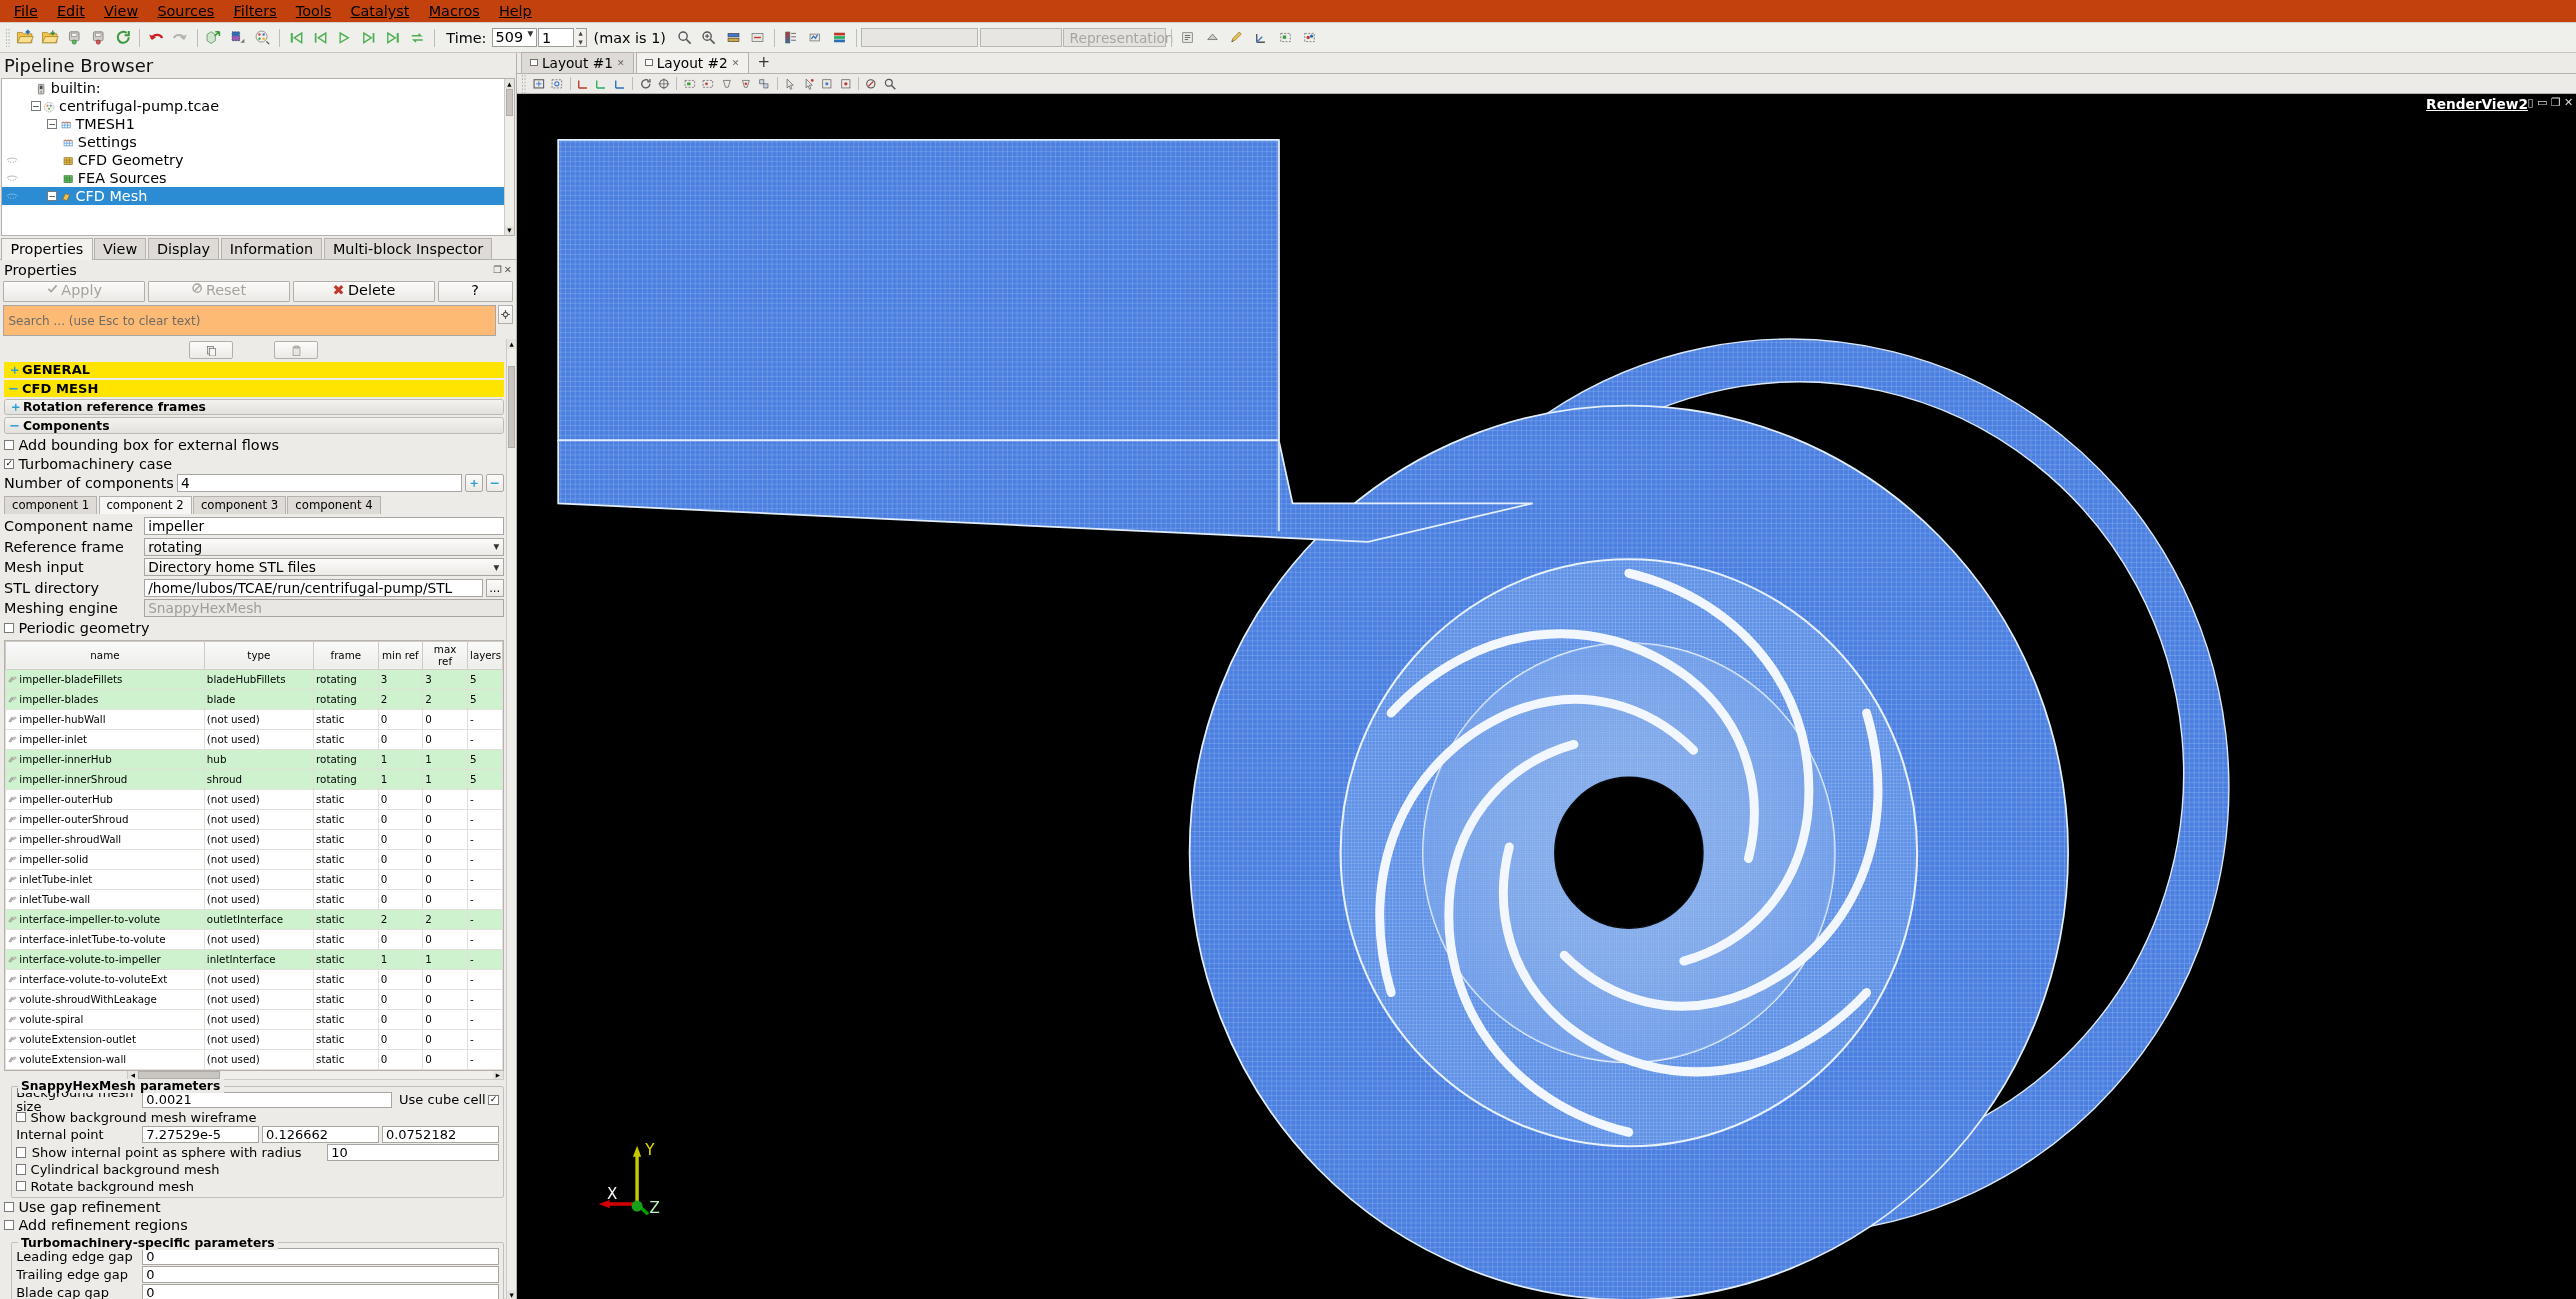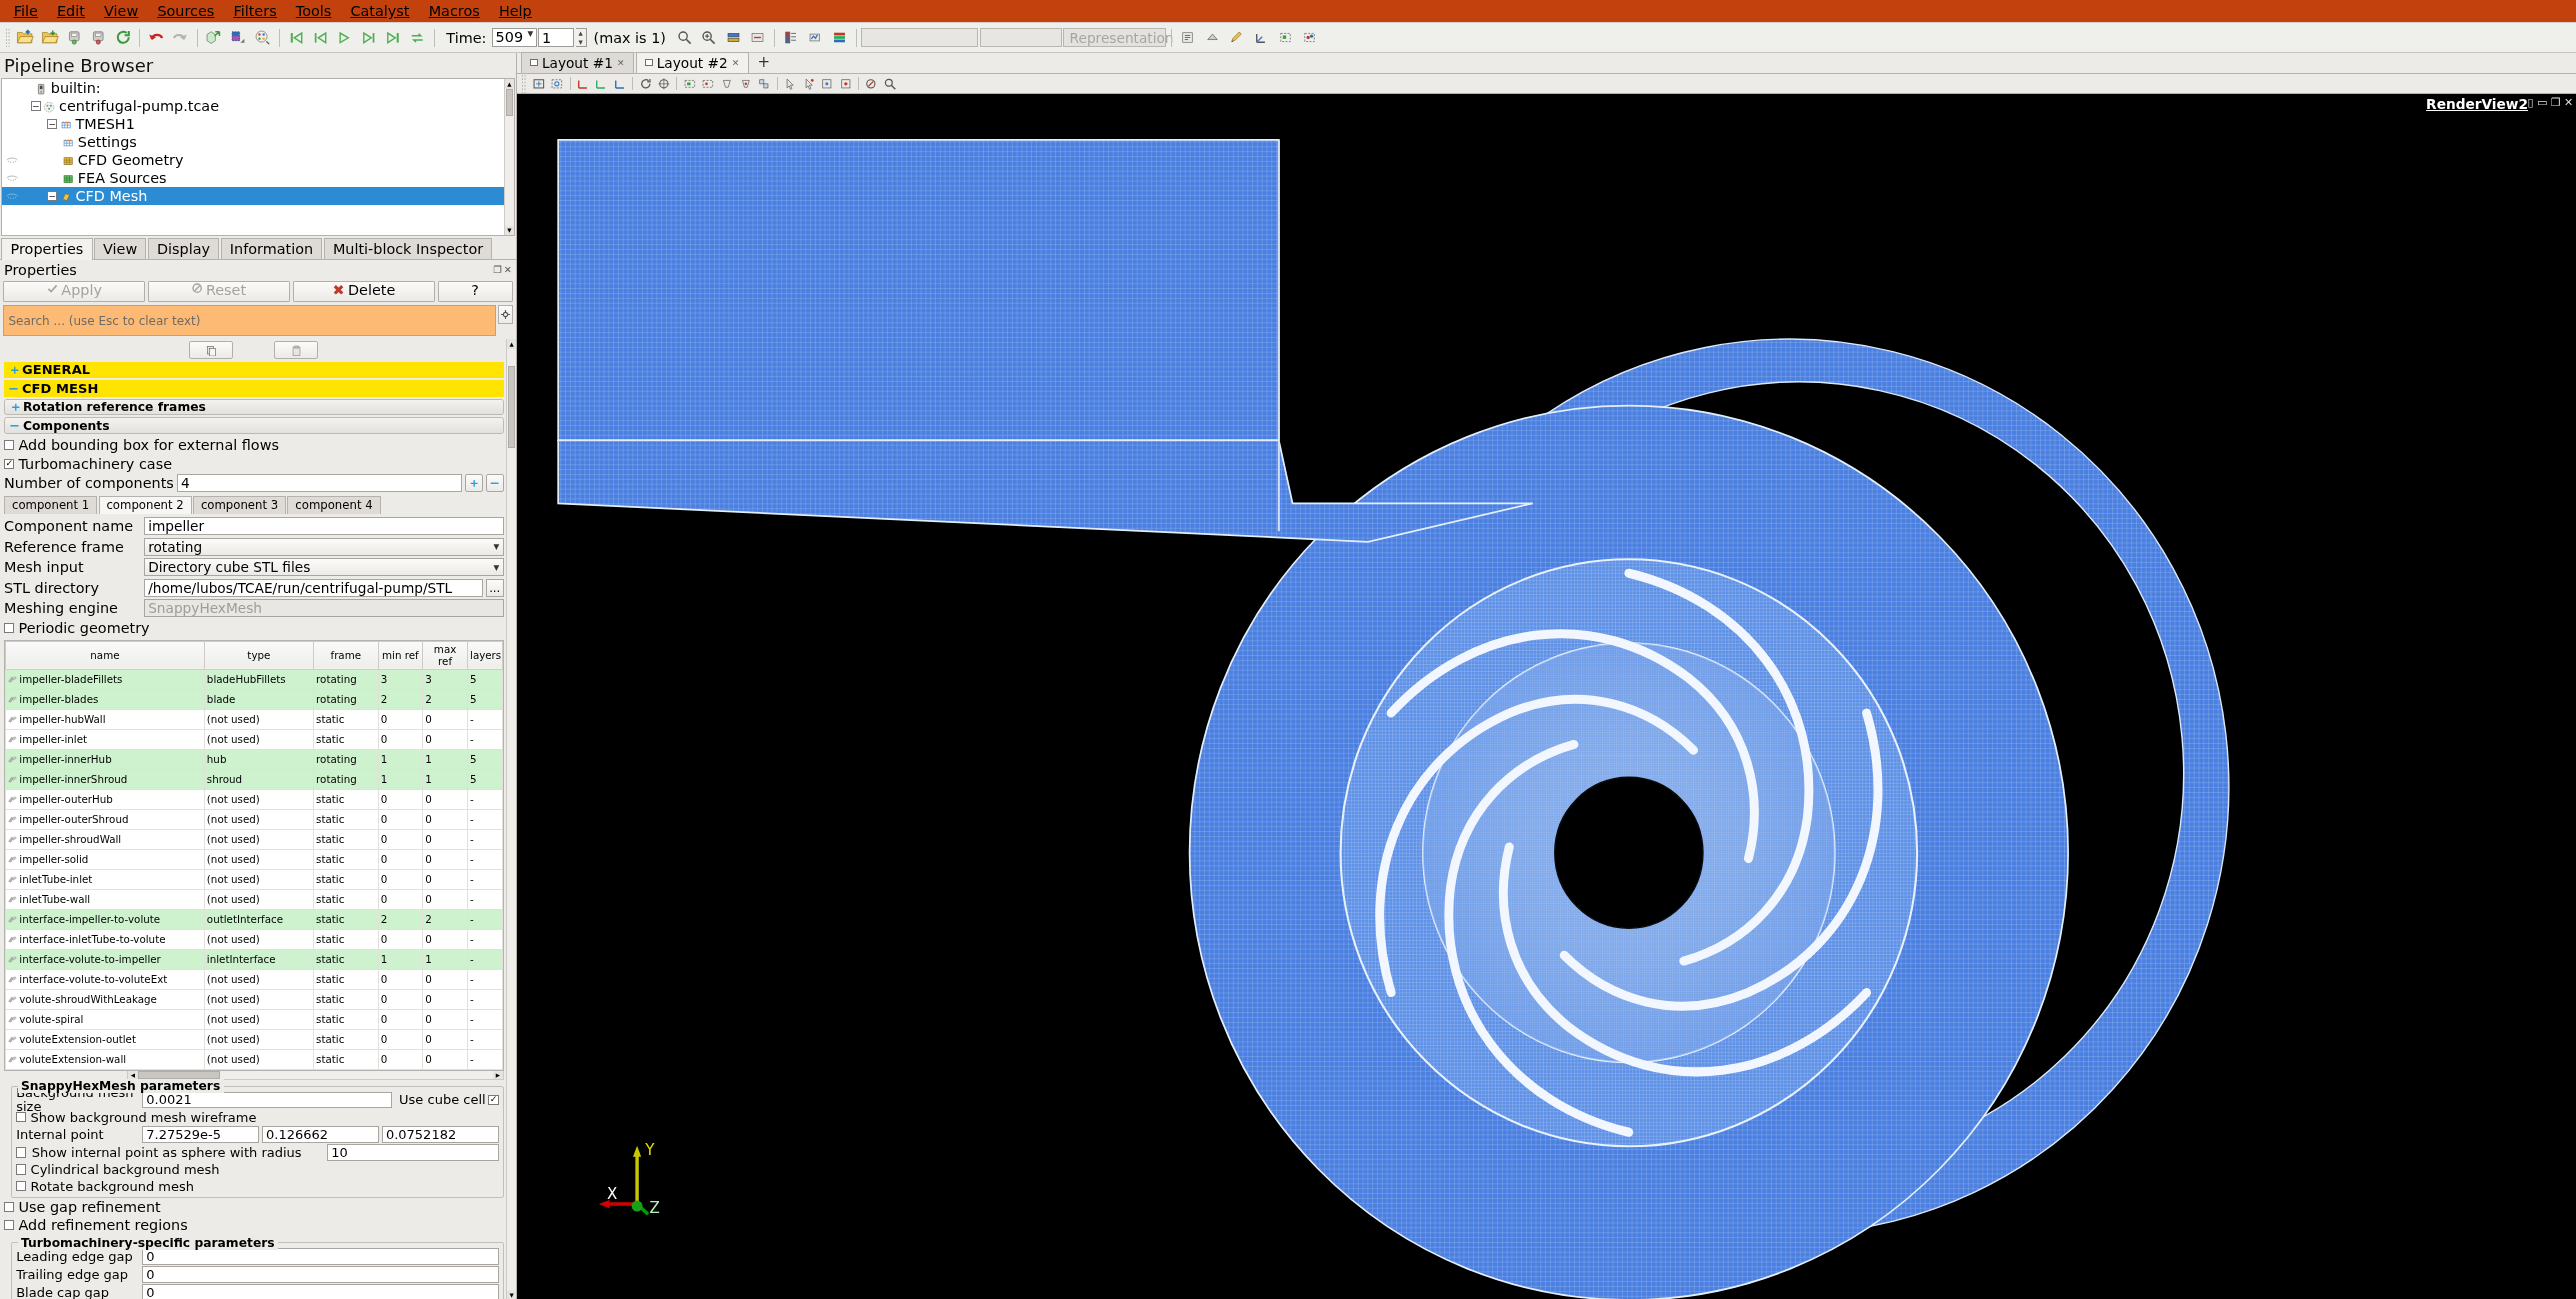--- a/index.html
+++ b/index.html
@@ -686,21 +686,21 @@
         <div class="frow">
           <span class="flabel" style="width:137px">Reference frame</span>
           <span class="fcombo">
             <span>rotating</span>
             <span class="arw">▼</span>
           </span>
         </div>
         <div class="frow">
           <span class="flabel" style="width:137px">Mesh input</span>
           <span class="fcombo">
-            <span>Directory cube STL files</span>
+            <span>Directory home STL files</span>
             <span class="arw">▼</span>
           </span>
         </div>
         <div class="frow">
           <span class="flabel" style="width:137px">STL directory</span>
           <span class="finput">/home/lubos/TCAE/run/centrifugal-pump/STL</span>
           <span class="dotsbtn">...</span>
         </div>
         <div class="frow">
           <span class="flabel" style="width:137px">Meshing engine</span>

